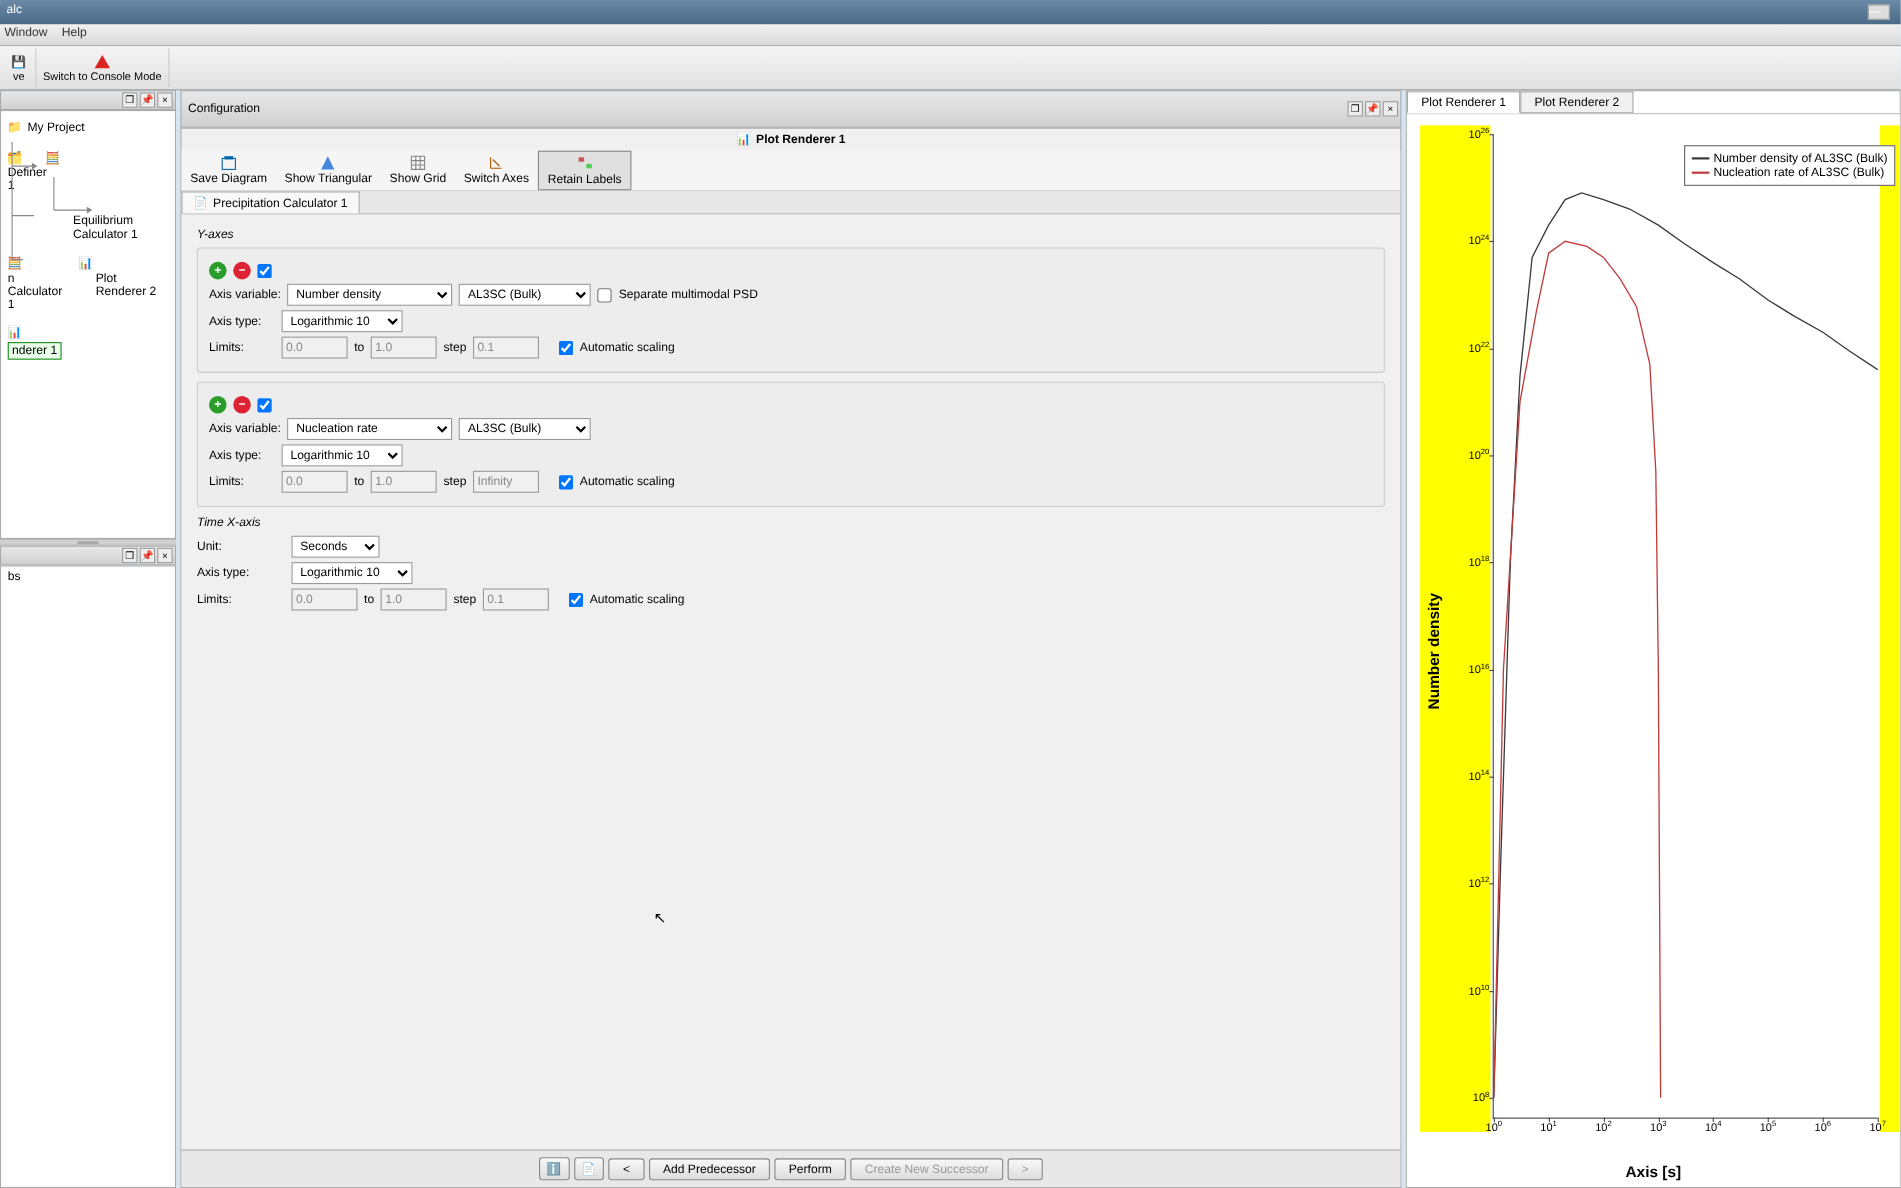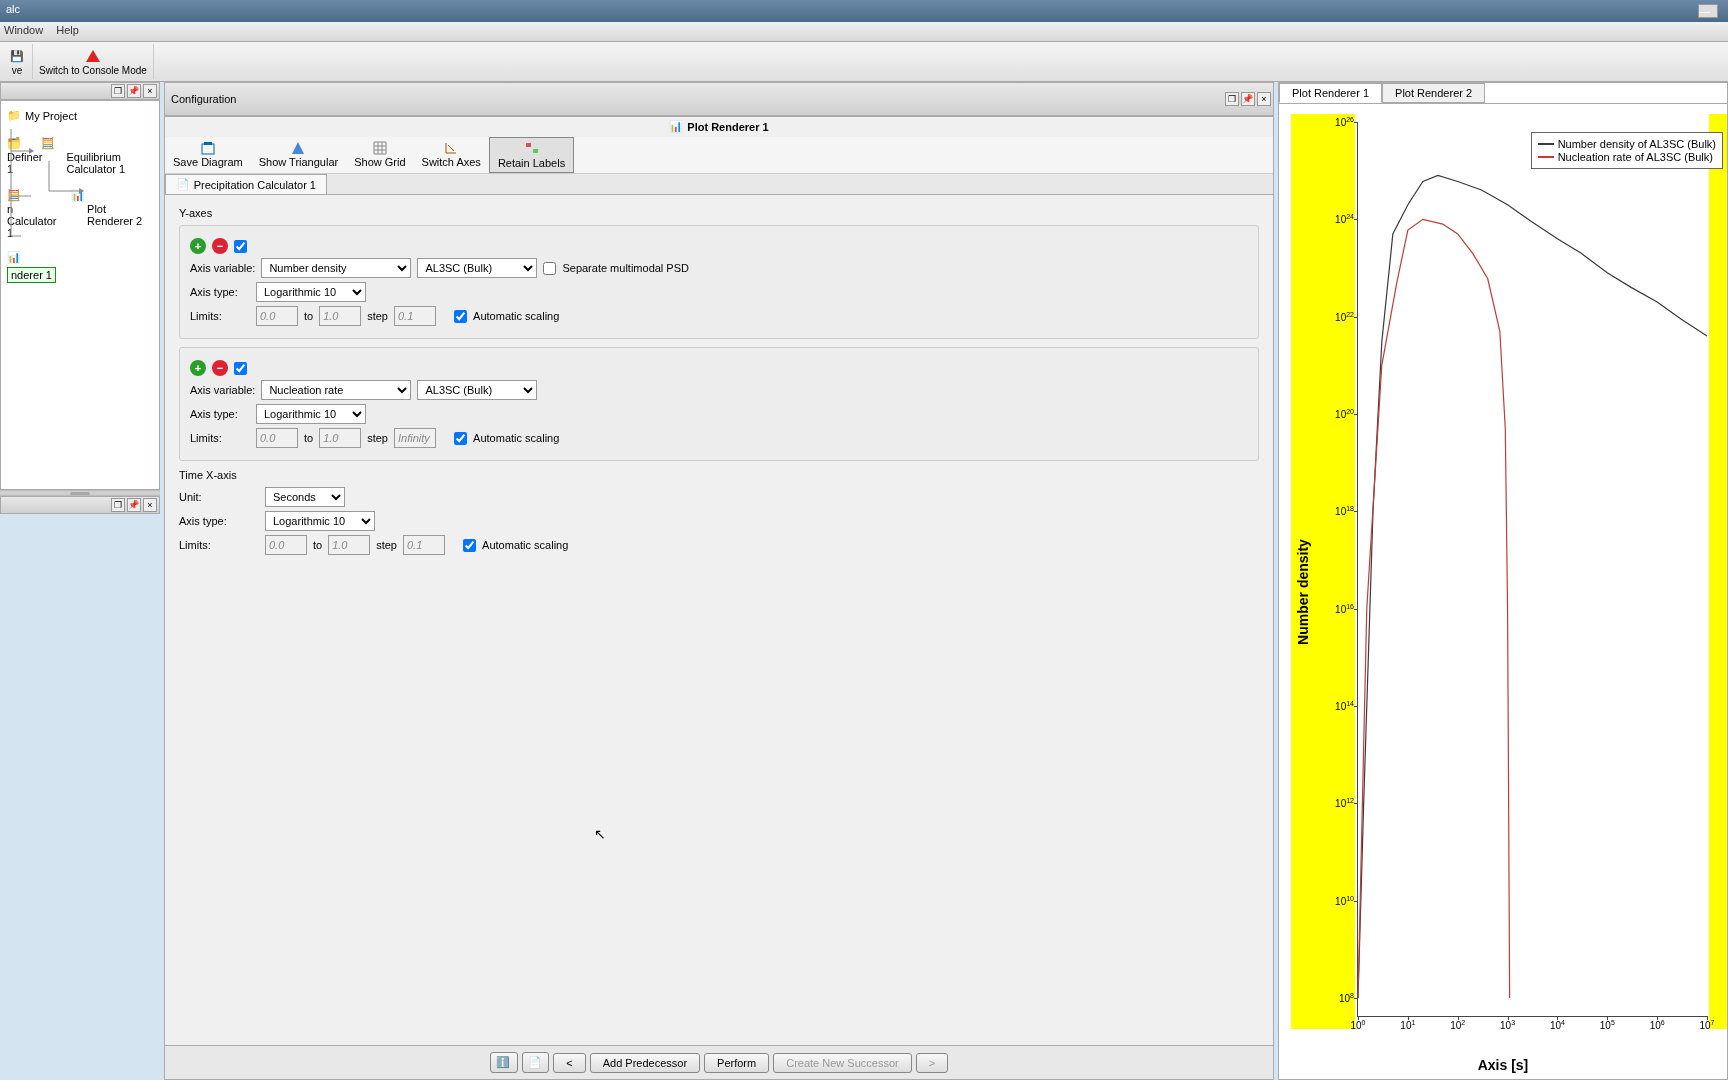--- a/index.html
+++ b/index.html
@@ -45,26 +45,26 @@
 .plot-toolbar .ptbtn .ico { width: 16px; height: 16px; }
 .tab-row { display: flex; background: #e8e8e8; border-bottom: 1px solid #aaa; }
 .tab-row .tab { padding: 3px 10px; border: 1px solid #aaa; border-bottom: none; background: #f8f8f8; display:flex; align-items:center; gap:4px;}
 .config-content { flex: 1; padding: 8px 14px; background: #f0f0f0; overflow-y: auto; }
 .section { border: 1px solid #ccc; border-radius: 3px; padding: 8px 10px; margin-bottom: 8px; background: #ededed; }
 .row { display: flex; align-items: center; margin: 4px 0; gap: 6px; }
 .row label { min-width: 80px; }
 .row .lbl-axis { min-width: 60px; }
 select, input[type=text] { border: 1px solid #999; background: #fff; padding: 1px 3px; height: 20px; }
 select { cursor: pointer; }
-input[type=text] { width: 42px; font-style: italic; }
+input[type=text] { width: 60px; }
 input[type=text]:disabled { background: #f0f0f0; color: #888; }
 .circle-btn { width: 16px; height: 16px; border-radius: 50%; display: inline-flex; align-items:center; justify-content:center; font-weight:bold; font-size:11px; color:#fff; cursor:pointer; }
 .circle-add { background: #2a9d2a; }
 .circle-del { background: #d23; }
-.section-title { margin: 4px 0 6px 0; }
+.section-title { font-style: italic; margin: 4px 0 6px 0; }
 .bottom-buttons { height: 34px; border-top: 1px solid #aaa; display: flex; align-items: center; justify-content: center; gap: 4px; background: #e8e8e8; }
 .btn { border: 1px solid #888; background: linear-gradient(#f8f8f8, #ddd); padding: 3px 12px; cursor: pointer; border-radius: 3px; min-width: 30px; text-align:center;}
 .btn:disabled, .btn.disabled { color: #999; cursor: default; }
 .btn.icon-only { min-width: 26px; padding: 3px 6px;}
 
 .rightcol { width: 450px; display: flex; flex-direction: column; }
 .rightcol .mid-header { }
 .results-body { flex: 1; border: 1px solid #aaa; background: #fff; display: flex; flex-direction: column; }
 .rtab-row { display: flex; border-bottom: 1px solid #aaa; }
 .rtab-row .rtab { padding: 3px 12px; border: 1px solid #aaa; background: #f0f0f0; cursor: pointer; }
@@ -137,21 +137,21 @@
         <div class="tree-row" style="margin-top:12px;">
           <div class="tree-node" style="margin-left:0;">
             <span class="ico">🗂️</span>
           </div>
           <div class="tree-node">
             <span class="ico">🧮</span>
           </div>
         </div>
         <div class="tree-row" style="margin-top:-2px;">
           <span style="margin-left:0;">Definer 1</span>
-          <span style="margin-left:4px;">Equilibrium Calculator 1</span>
+          <span style="margin-left:4px;margin-top:44px;">Equilibrium Calculator 1</span>
         </div>
         <div class="tree-row" style="margin-top:12px;">
           <div class="tree-node">
             <span class="ico">🧮</span>
           </div>
           <div class="tree-node" style="margin-left:30px;">
             <span class="ico">📊</span>
           </div>
         </div>
         <div class="tree-row" style="margin-top:-2px;">
@@ -164,20 +164,23 @@
         <div class="tree-node">
           <span class="selected-node">nderer 1</span>
         </div>
       </div>
     </div>
     <div class="resizer"></div>
     <div class="panel-header">
       <div class="pbtn">❐</div>
       <div class="pbtn">📌</div>
       <div class="pbtn">×</div>
+    </div>
+    <div class="bottom-panel">
+      <div class="ptitle">bs</div>
     </div>
   </div>
 
   <div class="midcol">
     <div class="mid-header">
       <span>Configuration</span>
       <div class="right">
         <div class="pbtn">❐</div>
         <div class="pbtn">📌</div>
         <div class="pbtn">×</div>

